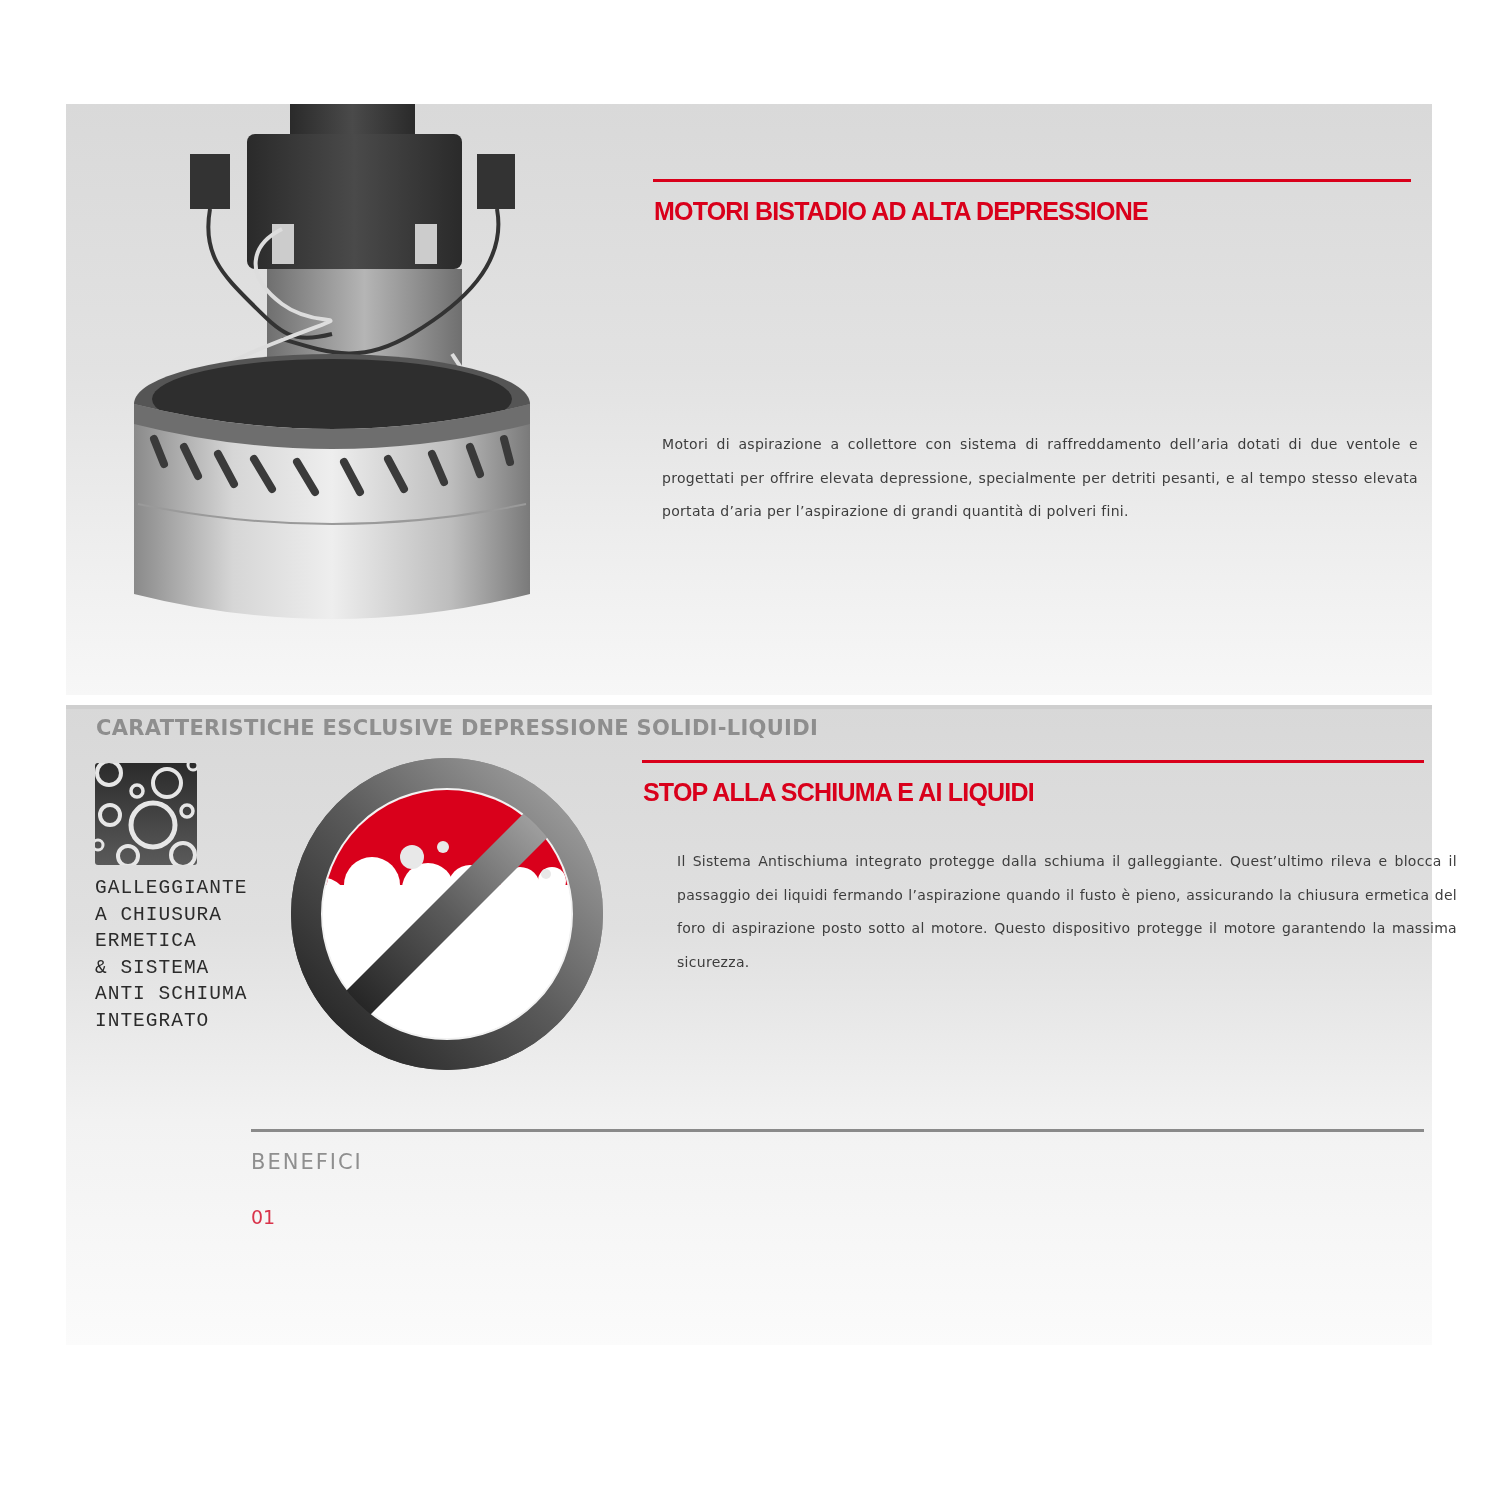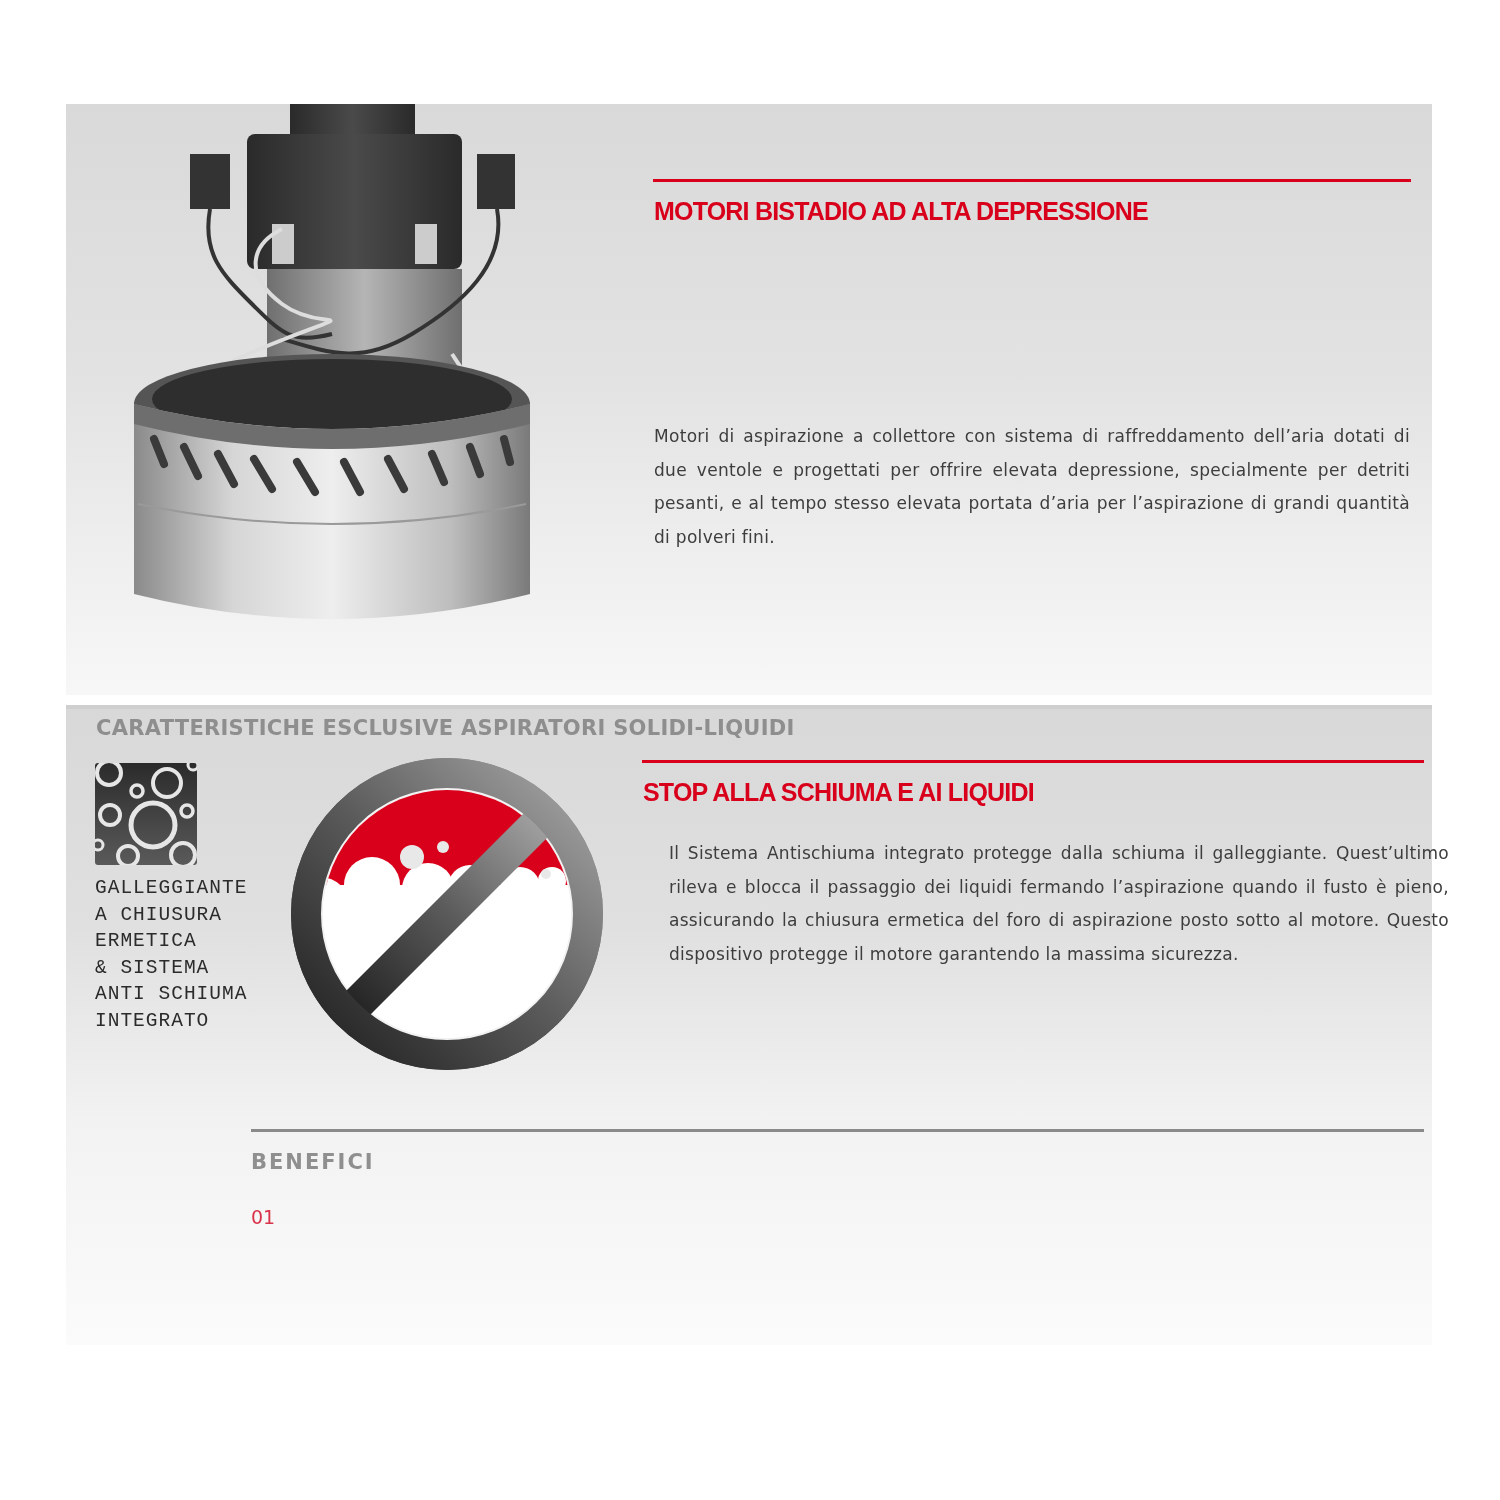--- a/index.html
+++ b/index.html
@@ -10,38 +10,38 @@
               background: linear-gradient(to bottom, #d9d9d9 0%, #e2e2e2 45%, #f0f0f0 80%, #f7f7f7 100%); }
     .panel2 { position: absolute; left: 66px; top: 705px; width: 1366px; height: 640px;
               background: linear-gradient(to bottom, #d8d8d8 0%, #e0e0e0 35%, #f2f2f2 65%, #fbfbfb 100%); }
     .panel2::before { content: ""; position: absolute; left: 0; right: 0; top: 0; height: 4px; background: #cfcfcf; }
 
     .motor { position: absolute; left: 66px; top: 0; width: 400px; height: 530px; }
 
     .red-rule { position: absolute; height: 3px; background: #d9001b; }
     .h-red { position: absolute; margin: 0; color: #d9001b; font-family: "Liberation Sans", sans-serif;
              font-weight: bold; font-size: 25px; letter-spacing: -0.8px; white-space: nowrap; text-align: right; }
-    .body-text { position: absolute; margin: 0; color: #3d3d3d; font-family: "DejaVu Sans", sans-serif;
-                 font-size: 17px; line-height: 33.5px; text-align: justify; text-align-last: left;
+    .body-text { position: absolute; margin: 8px; color: #3d3d3d; font-family: "DejaVu Sans", sans-serif;
+                 font-size: 14px; line-height: 33.5px; text-align: justify; text-align-last: left;
                  letter-spacing: 0.3px; }
 
     .section-title { position: absolute; left: 30px; top: 11px; margin: 0; color: #8e8e8e;
                      font-family: "DejaVu Sans", sans-serif; font-weight: bold; font-size: 21px; letter-spacing: 0.3px; }
 
     .bubbles { position: absolute; left: 29px; top: 58px; width: 102px; height: 102px; }
     .side-label { position: absolute; left: 29px; top: 170px; margin: 0; color: #2b2b2b;
                   font-family: Liberation Mono, monospace; font-size: 19.5px; line-height: 26.5px;
                   letter-spacing: 1px; font-weight: 500; }
     .side-label span { display: block; }
 
     .stop-icon { position: absolute; left: 224px; top: 52px; width: 314px; height: 314px; }
 
     .gray-rule { position: absolute; left: 185px; top: 424px; width: 1173px; height: 3px; background: #8a8a8a; }
     .benefici-title { position: absolute; left: 185px; top: 445px; margin: 0; color: #8f8f8f;
-                      font-family: "DejaVu Sans", sans-serif; font-weight: bold; font-size: 21px; letter-spacing: 2px; }
+                      font-family: "DejaVu Sans", sans-serif; font-weight: normal; font-size: 21px; letter-spacing: 2px; }
     .benefit { position: absolute; top: 488px; width: 370px; }
     .benefit-num { display: block; color: #d9334a; font-size: 19px; line-height: 24px; font-family: "DejaVu Sans", sans-serif; }
     .benefit-text { display: block; color: #9a9a9a; font-size: 18px; line-height: 26.5px; font-family: "DejaVu Sans", sans-serif; }
   </style>
 </head>
 <body>
 
 <div class="panel1">
   <svg class="motor" viewBox="0 0 400 530">
     <defs>
@@ -98,21 +98,21 @@
         <line x1="372" y1="335" x2="378" y2="358"></line>
     </g>
   </svg>
 
   <div class="red-rule" style="left:587px; top:75px; width:758px;"></div>
   <h2 class="h-red" style="left:588px; top:93px;">MOTORI BISTADIO AD ALTA DEPRESSIONE</h2>
   <p class="body-text" style="left:588px; top:316px; width:756px;">Motori di aspirazione a collettore con sistema di raffreddamento dell’aria dotati di due ventole e progettati per offrire elevata depressione, specialmente per detriti pesanti, e al tempo stesso elevata portata d’aria per l’aspirazione di grandi quantità di polveri fini.</p>
 </div>
 
 <div class="panel2">
-  <h3 class="section-title">CARATTERISTICHE ESCLUSIVE ASPIRATORI SOLIDI-LIQUIDI</h3>
+  <h3 class="section-title">CARATTERISTICHE ESCLUSIVE DEPRESSIONE SOLIDI-LIQUIDI</h3>
 
   <svg class="bubbles" viewBox="0 0 102 102">
     <defs>
         <linearGradient id="bg" x1="0" y1="0" x2="0" y2="1">
           <stop offset="0" stop-color="#2b2b2b"></stop>
           <stop offset="1" stop-color="#5a5a5a"></stop>
         </linearGradient>
       </defs>
     <rect x="0" y="0" width="102" height="102" rx="3" fill="url(#bg)"></rect>
     <g fill="none" stroke="#e6e6e6">

